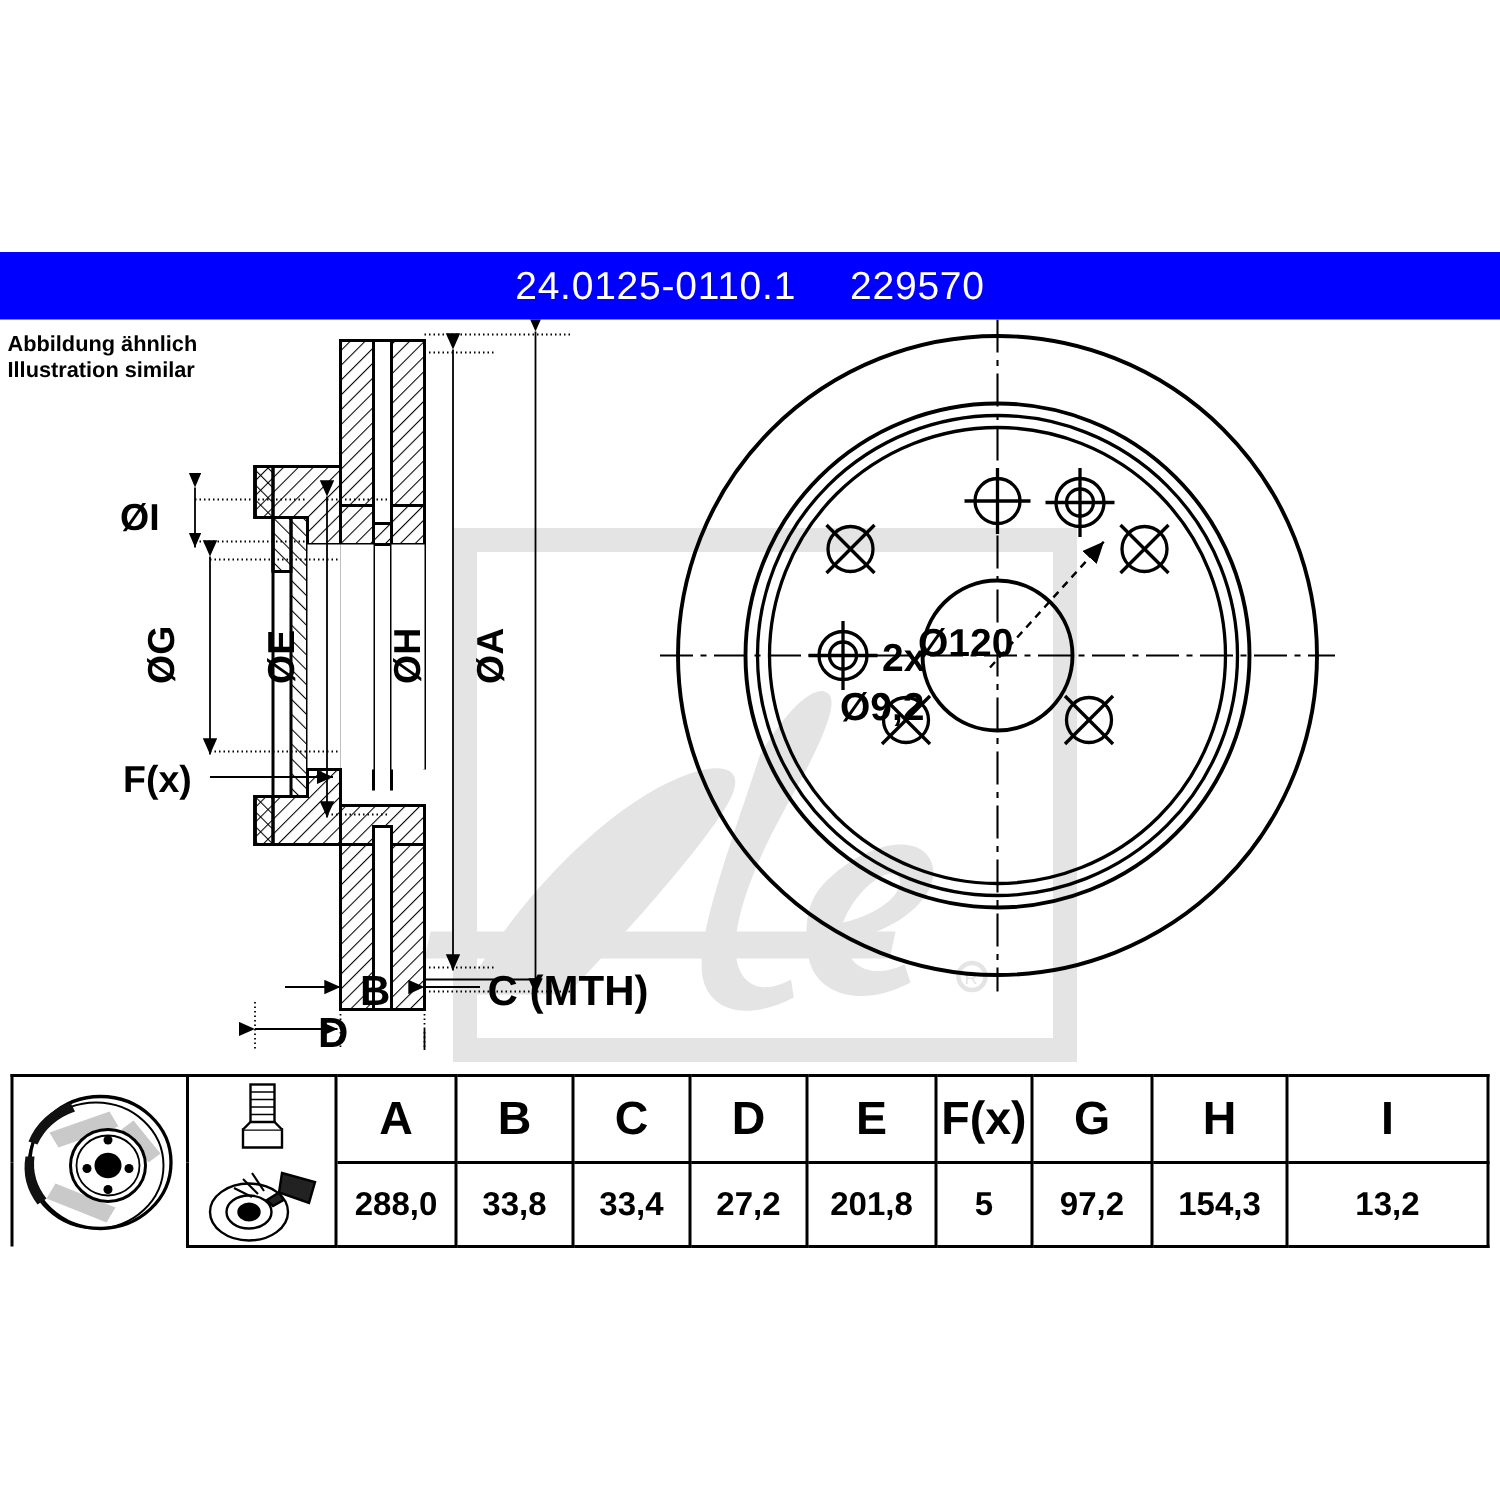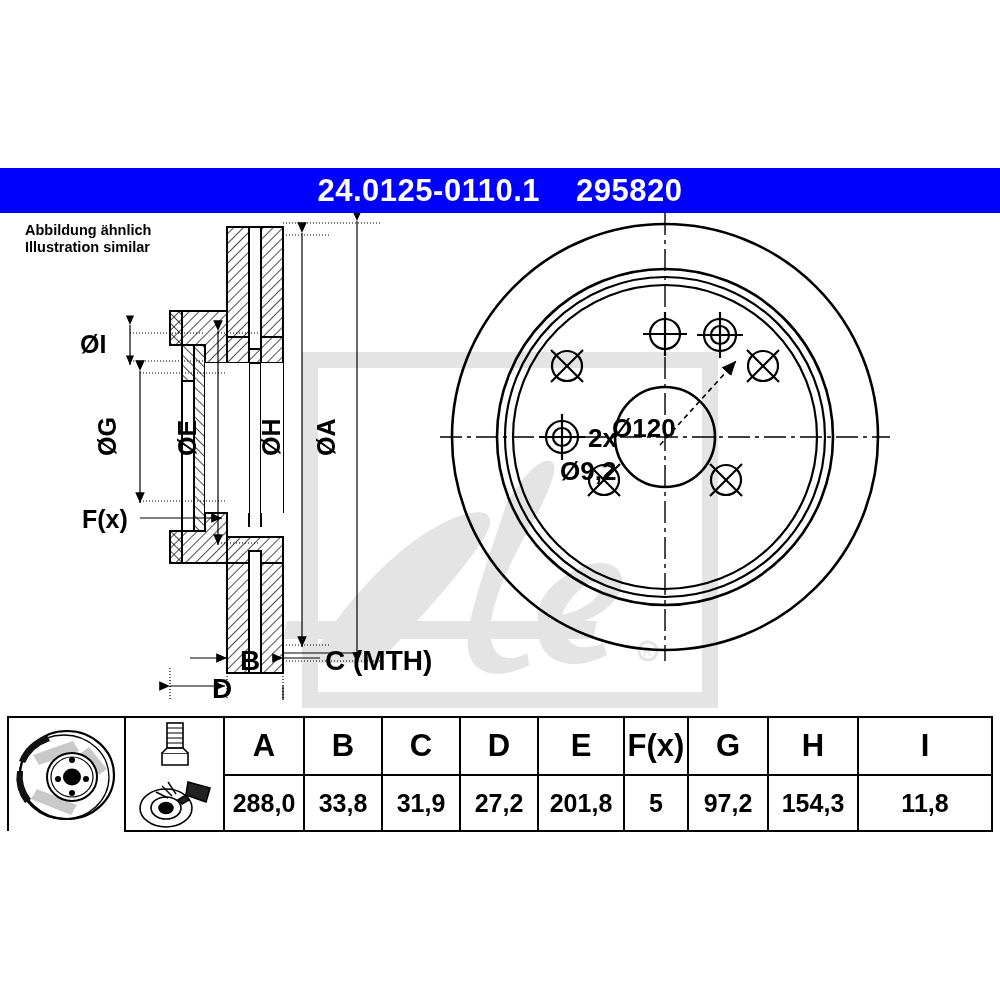--- a/index.html
+++ b/index.html
@@ -2,53 +2,53 @@
 <html><head>
 <meta charset="utf-8">
 <style>
   html,body{margin:0;padding:0;background:#ffffff;}
   body{width:1000px;height:1000px;position:relative;overflow:hidden;
        font-family:"Liberation Sans",sans-serif;color:#000;}
 
   
   #header-bar{position:absolute;left:0;top:168px;width:1000px;height:45px;
       background:#0000ff;display:flex;align-items:center;justify-content:center;}
-  #header-bar .htxt{color:#fff;font-weight:bold;font-size:31px;letter-spacing:0.5px;
+  #header-bar .htxt{color:#fff;font-weight:normal;font-size:26px;letter-spacing:0.5px;
       white-space:pre;}
   #header-bar .gap{display:inline-block;width:36px;}
 
   
   #caption{position:absolute;left:5px;top:222px;font-size:14.5px;font-weight:bold;
-      line-height:17px;margin-left:20px;}
+      line-height:17px;}
 
   
   #drawing{position:absolute;left:0;top:213px;width:1000px;height:500px;}
   #drawing svg{display:block;}
 
   
   #spec-table{position:absolute;left:7px;top:716px;width:986px;height:110px;
       border-collapse:collapse;table-layout:fixed;}
   #spec-table td{border:2px solid #000;text-align:center;vertical-align:middle;
       font-weight:bold;padding:0;}
   #spec-table tr.head td{height:56px;font-size:31px;}
-  #spec-table tr.vals td{height:54px;font-size:25px;}
+  #spec-table tr.vals td{height:54px;font-size:22px;}
   #spec-table td.fx{font-size:26px;}
   #spec-table td.iconcell{padding:0;}
   .iconcell svg{display:block;margin:auto;}
   #spec-table td.disc-photo{border-right:2px solid #000;}
   .nb-b{border-bottom:none !important;}
   .nb-t{border-top:none !important;}
 </style>
 </head>
 <body>
 
 <div id="header-bar">
   <span class="htxt">24.0125-0110.1</span>
   <span class="gap"></span>
-  <span class="htxt">295820</span>
+  <span class="htxt">229570</span>
 </div>
 
 <div id="caption">
   <div>Abbildung ähnlich</div>
   <div>Illustration similar</div>
 </div>
 
 <div id="drawing">
 <svg width="1000" height="500" viewBox="0 0 1000 500" xmlns="http://www.w3.org/2000/svg">
   <defs>
@@ -334,22 +334,22 @@
         </g>
         <g stroke="#000" stroke-width="1.4" fill="none">
           <line x1="40" y1="18" x2="30" y2="8"></line>
           <line x1="44" y1="16" x2="36" y2="4"></line>
           <line x1="36" y1="20" x2="24" y2="14"></line>
         </g>
       </svg>
     </td>
     <td>288,0</td>
     <td>33,8</td>
-    <td>31,9</td>
+    <td>33,4</td>
     <td>27,2</td>
     <td>201,8</td>
     <td>5</td>
     <td>97,2</td>
     <td>154,3</td>
-    <td>11,8</td>
+    <td>13,2</td>
   </tr>
 </tbody>
   </table>
 
 </body></html>

